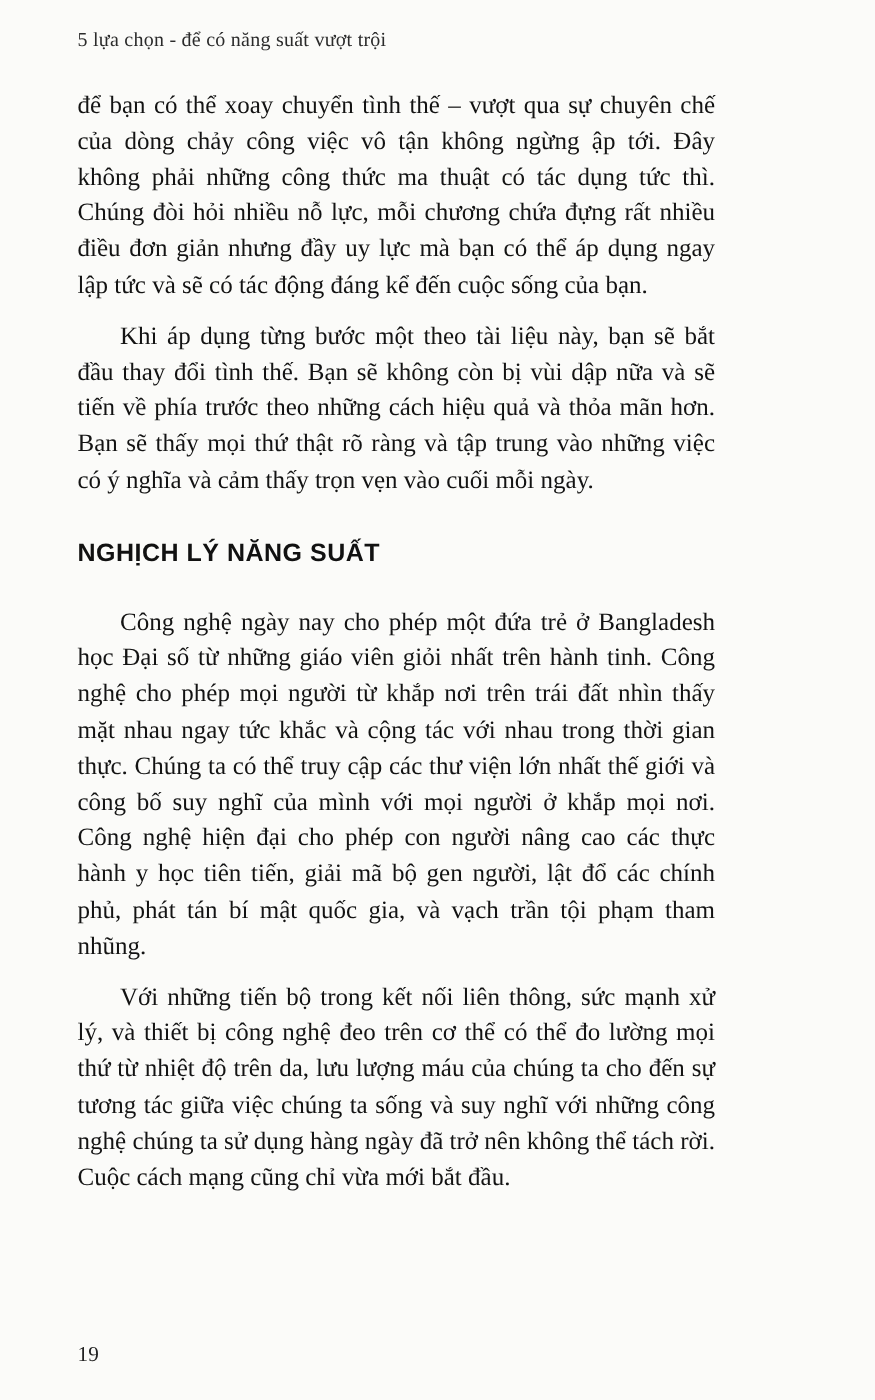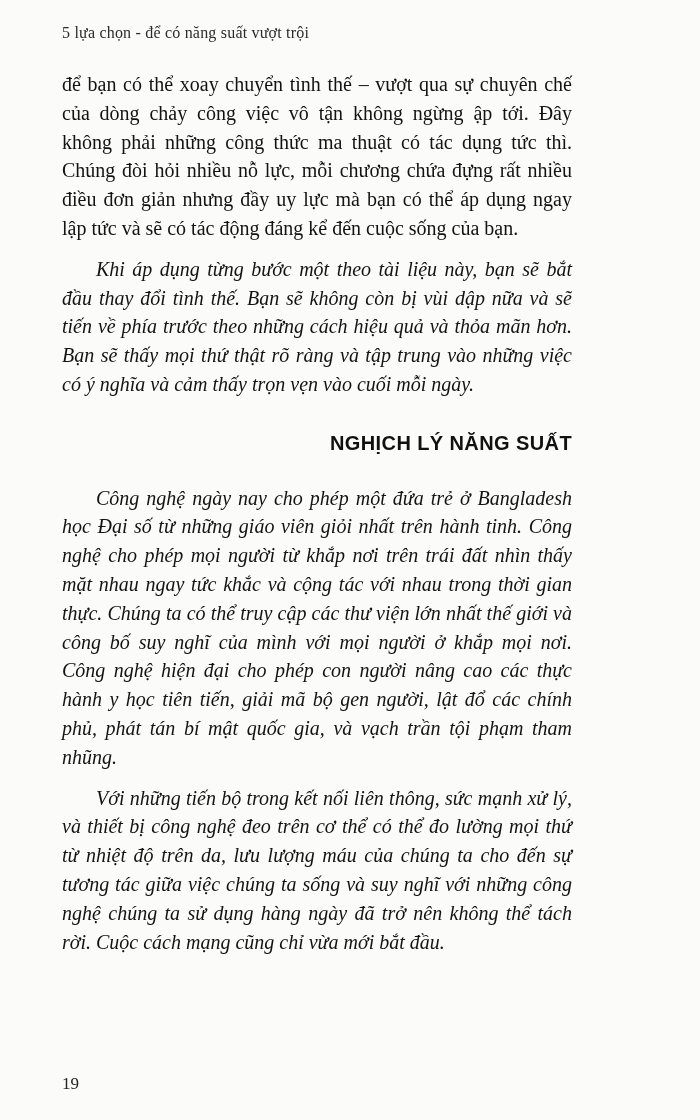--- a/index.html
+++ b/index.html
@@ -35,29 +35,28 @@
     color: #131313;
   }
 
   .body-text p {
     margin-bottom: 8px;
     margin-top: 12px;
   }
 
   .body-text p.indent {
     text-indent: 34px;
-    font-style: italic;
   }
 
   .section-heading {
     font-family: "Liberation Sans", "DejaVu Sans", sans-serif;
     font-weight: 700;
     font-size: 20px;
     letter-spacing: 0.4px;
-    text-align: right;
+    text-align: left;
     color: #111;
     margin: 30px 0 26px 0;
   }
 
   .page-number {
     position: absolute;
     left: 62px;
     bottom: 26px;
     font-size: 17px;
     color: #222;

